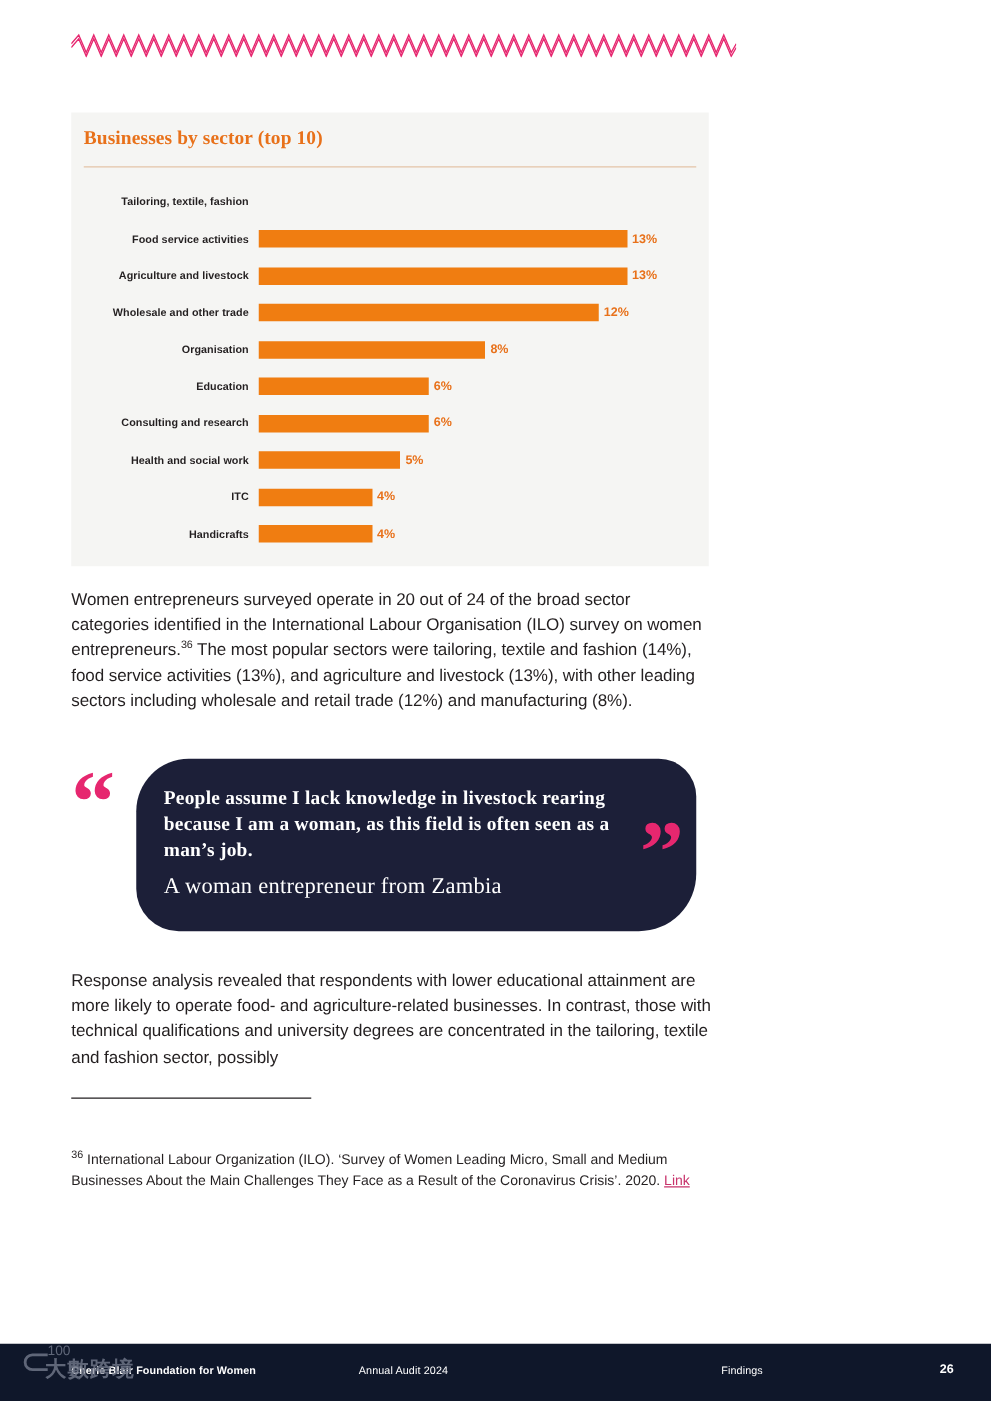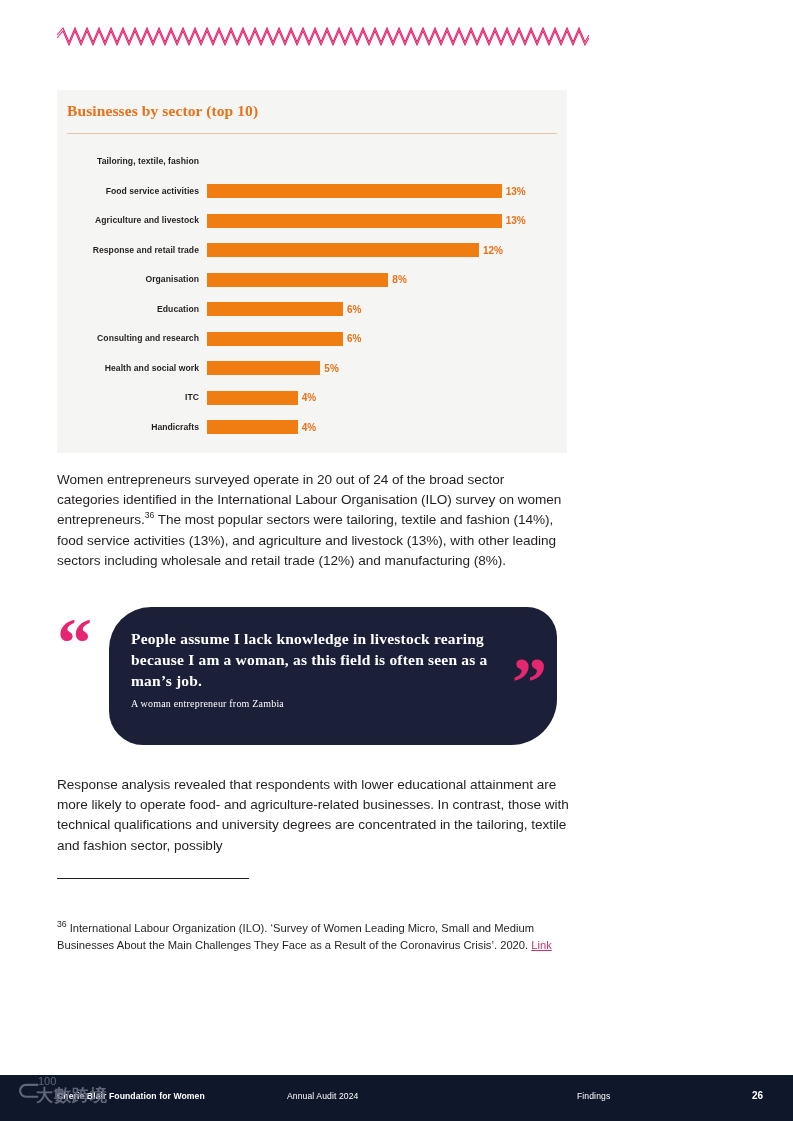--- a/index.html
+++ b/index.html
@@ -122,21 +122,21 @@
     font-weight: bold;
     font-size: 15.5px;
     line-height: 21px;
     letter-spacing: .2px;
   }
   .quote-attr {
     position: absolute;
     left: 74px; top: 98px;
     color: #ffffff;
     font-family: "Liberation Serif", serif;
-    font-size: 10px;
+    font-size: 18px;
     letter-spacing: .2px;
   }
 
   
   .footnote-rule {
     position: absolute;
     left: 57px; top: 878px;
     width: 192px; height: 1px;
     background: #231f20;
   }
@@ -231,21 +231,21 @@
         </div>
       </div>
       <div class="bar-row">
         <div class="bar-label">Agriculture and livestock</div>
         <div class="bar-wrap">
           <div class="bar" style="width: 294.667px; background: rgb(240, 125, 17);"></div>
           <div class="bar-value" style="color: rgb(232, 113, 26);">13%</div>
         </div>
       </div>
       <div class="bar-row">
-        <div class="bar-label">Response and retail trade</div>
+        <div class="bar-label">Wholesale and other trade</div>
         <div class="bar-wrap">
           <div class="bar" style="width: 272px; background: rgb(240, 125, 17);"></div>
           <div class="bar-value" style="color: rgb(232, 113, 26);">12%</div>
         </div>
       </div>
       <div class="bar-row">
         <div class="bar-label">Organisation</div>
         <div class="bar-wrap">
           <div class="bar" style="width: 181.333px; background: rgb(240, 125, 17);"></div>
           <div class="bar-value" style="color: rgb(232, 113, 26);">8%</div>

